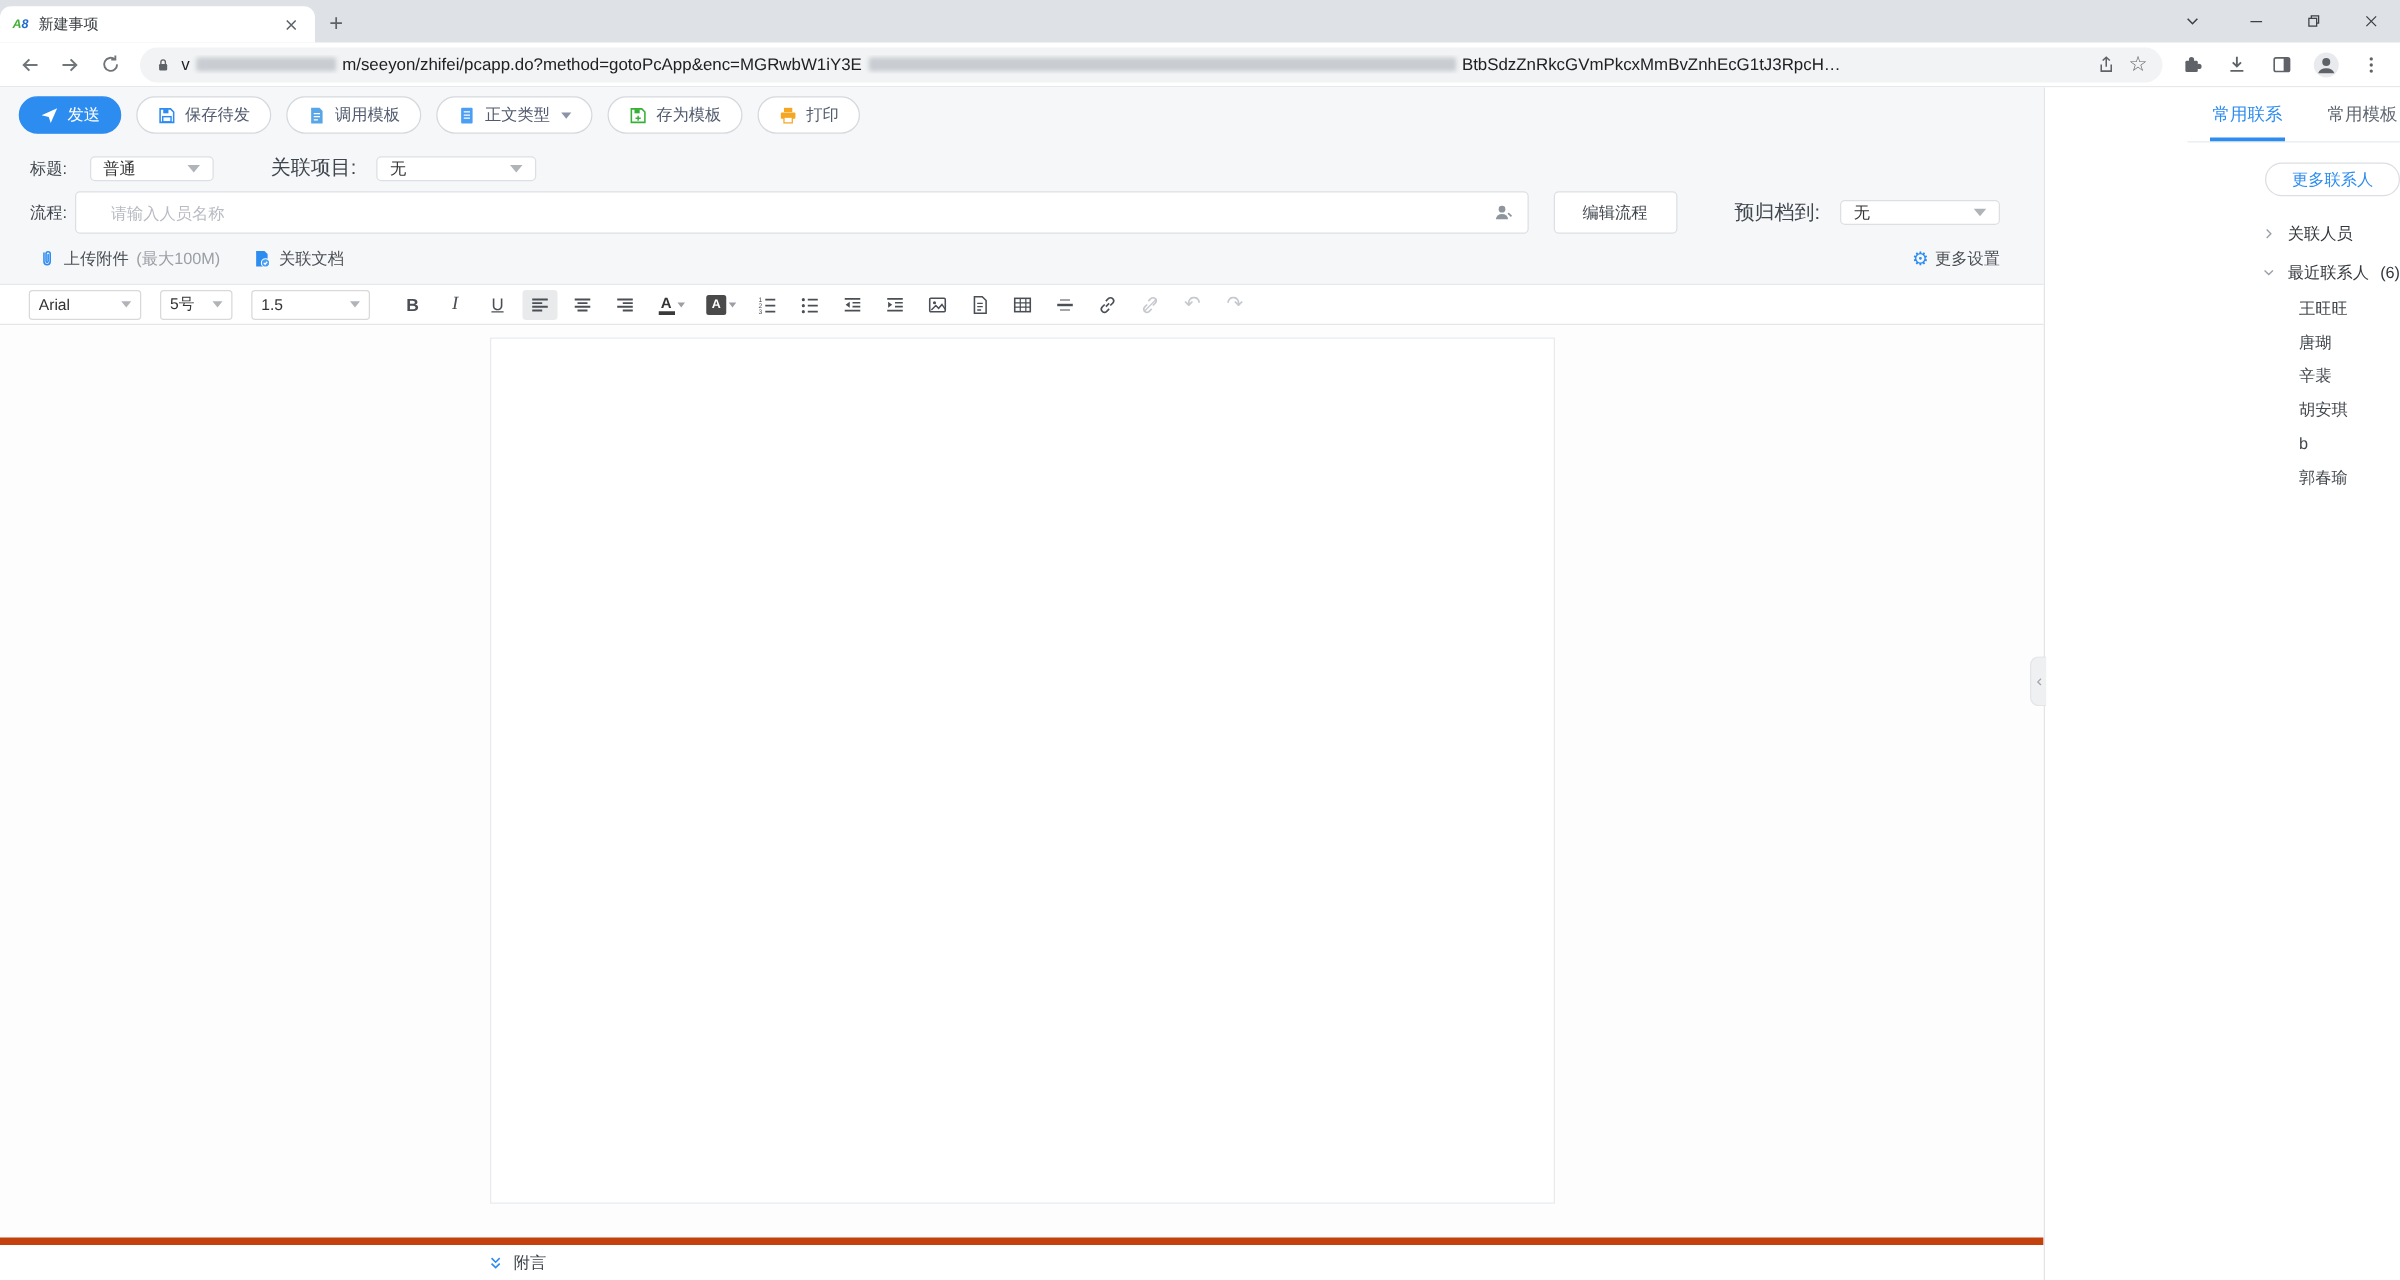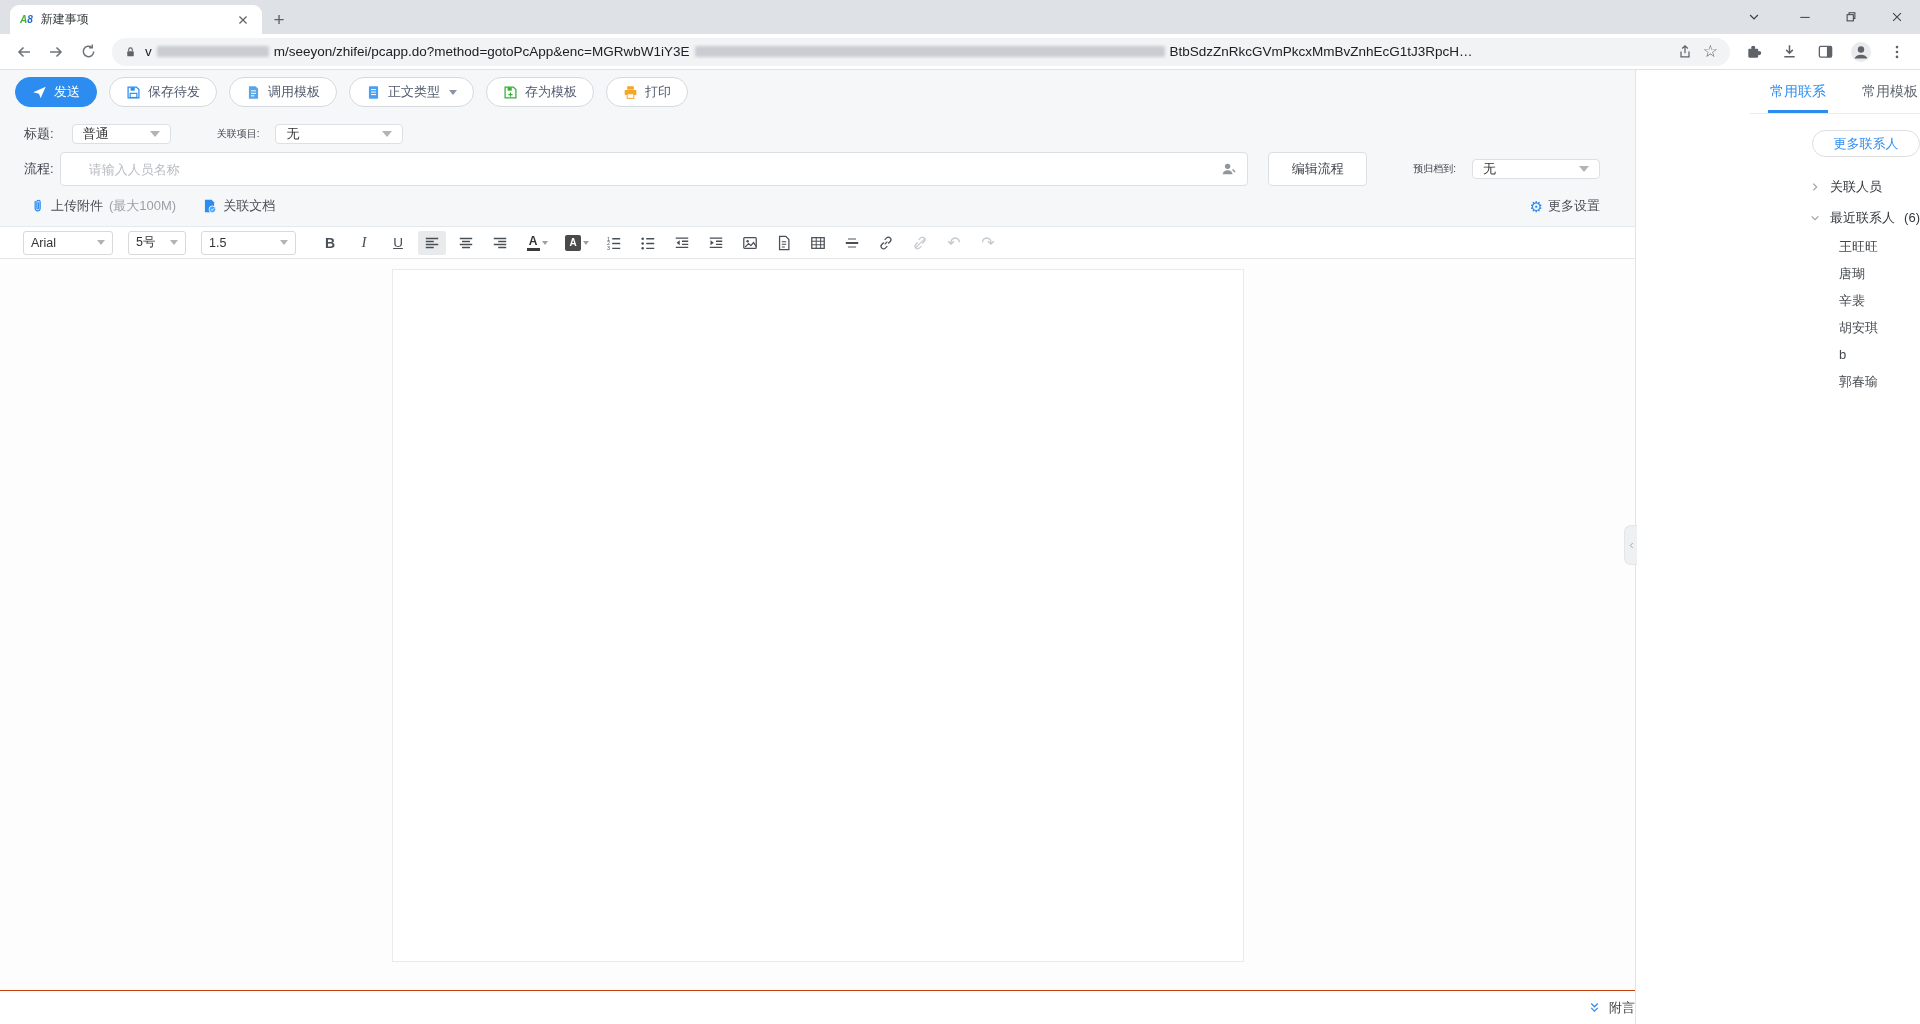--- a/index.html
+++ b/index.html
@@ -2,21 +2,21 @@
 <html><head>
 <meta charset="utf-8">
 <style>
   * { margin:0; padding:0; box-sizing:border-box; }
   html,body { width:1920px; height:1024px; overflow:hidden; font-family:"Liberation Sans",sans-serif; background:#fff; }
   svg { display:block; }
 
   
   .chrome { width:100%; }
   .tabstrip { height:34px; background:#dee1e6; display:flex; align-items:flex-end; position:relative; }
-  .tab { margin-left:10px; width:252px; height:29px; background:#fff; border-radius:9px 9px 0 0; display:flex; align-items:center; padding:0 8px 0 10px; gap:8px; }
+  .tab { width:252px; height:29px; background:#fff; border-radius:9px 9px 0 0; display:flex; align-items:center; padding:0 8px 0 10px; gap:8px; }
   .tab-title { font-size:12px; color:#3c4043; flex:1; white-space:nowrap; overflow:hidden; }
   .favicon { font-size:10px; font-weight:bold; font-style:italic; letter-spacing:0; }
   .favicon .f1 { color:#45b035; } .favicon .f2 { color:#1f6ad1; }
   .tab-close, .newtab { width:22px; height:22px; border-radius:50%; display:flex; align-items:center; justify-content:center; color:#5f6368; }
   .newtab { margin-left:6px; margin-bottom:3px; font-size:19px; font-weight:400; }
   .win-controls { position:absolute; right:0; top:0; height:34px; display:flex; align-items:center; }
   .win-btn { width:46px; height:34px; display:flex; align-items:center; justify-content:center; color:#3c4043; }
   .win-btn.search-tabs { width:40px; margin-right:8px; }
 
   .navbar { height:36px; background:#fff; display:flex; align-items:center; padding:0 8px; border-bottom:1px solid #dfe1e5; }
@@ -44,21 +44,21 @@
   .form-row.r1 { margin-top:10px; } .form-row.r2 { margin-top:8px; }
   .f-label { font-size:13px; color:#404а4e; color:#40464e; flex:none; margin-right:6px; }
   .f-input { flex:1; height:34px; background:#fff; border:1px solid #dcdfe3; border-radius:4px; font-size:13px; color:#333; padding:0 12px; outline:none; }
   .f-input::placeholder { color:#b8bcc2; }
   .input-wrap { flex:1; position:relative; display:flex; }
   .input-wrap .f-input { flex:1; padding-right:36px;padding-left:28px; }
   .person-btn { position:absolute; right:9px; top:7px; width:22px; height:20px; display:flex; align-items:center; justify-content:center; color:#8e959d; }
   .f-select { width:99px; height:20px; background:#fff; border:1px solid #dcdfe3; border-radius:4px; display:flex; align-items:center; padding:0 10px; font-size:13px; color:#333; margin-left:12px; justify-content:space-between; }
   .f-select.wide { width:128px; }
   .sel-caret { width:0; height:0; border-left:5px solid transparent; border-right:5px solid transparent; border-top:6px solid #b0b3b8; }
-  .f-label2 { font-size:10px; color:#40464e; margin-left:46px; margin-right:4px; flex:none; }
+  .f-label2 { font-size:16px; color:#40464e; margin-left:46px; margin-right:4px; flex:none; }
   .edit-flow-btn { width:99px; height:34px; background:#fff; border:1px solid #dcdfe3; border-radius:4px; margin-left:20px; font-size:13px; color:#40464e; display:flex; align-items:center; justify-content:center; }
 
   .attach-row { display:flex; align-items:center; margin:8px 35px 8px 30px; height:24px; }
   .attach-link { display:flex; align-items:center; gap:6px; font-size:13px; color:#4a4f55; }
   .attach-link .dim { color:#9b9fa5; }
   .attach-gap { width:26px; }
   .row-spacer { flex:1; }
   .more-settings { display:flex; align-items:center; gap:5px; font-size:13px; color:#4a4f55; }
   .gear-glyph { color:#2d8cf0; font-size:15px; line-height:1; }
 
@@ -79,21 +79,21 @@
   .color-stack .ltr { font-size:12px; font-weight:bold; color:#333; }
   .color-stack .bar { width:13px; height:3px; background:#3a3a3a; margin-top:1px; }
   .bg-chip { width:16px; height:16px; background:#4a4a4a; border-radius:2px; color:#fff; font-size:10px; font-weight:bold; display:flex; align-items:center; justify-content:center; }
   .mini-caret { width:0; height:0; border-left:3.5px solid transparent; border-right:3.5px solid transparent; border-top:4px solid #9aa0a6; margin-left:2px; }
   .undo-glyph { font-size:16px; line-height:1; }
 
   
   .canvas { flex:1; background:#fdfdfd; display:flex; flex-direction:column; overflow:hidden; }
   .page-wrap { flex:1; display:flex; justify-content:center; padding-top:10px; }
   .page { width:852px; height:693px; background:#fff; border:1px solid #e8ebee; }
-  .ps-row { height:34px; border-top:1px solid #c2410c; background:#fff; display:flex; align-items:center; padding-left:390px; gap:8px; margin-top:17px;justify-content:flex-end; }
+  .ps-row { height:34px; border-top:6px solid #c2410c; background:#fff; display:flex; align-items:center; padding-left:390px; gap:8px; margin-top:17px; }
   .ps-label { font-size:13px; color:#3c4248; }
 
   
   .sidebar { width:285px; background:#fff; border-left:1px solid #e2e5e8; display:flex; flex-direction:column;align-items:flex-end; }
   .sb-tabs { height:44px; border-bottom:1px solid #e8ebee; display:flex; padding-left:18px; gap:32px; }
   .sb-tab { font-size:14px; color:#5f6670; display:flex; align-items:center; position:relative; padding:0 2px; }
   .sb-tab.active { color:#2d8cf0; }
   .sb-tab.active::after { content:""; position:absolute; left:0; right:0; bottom:0; height:3px; background:#2d8cf0; }
   .more-btn { margin:16px 0 4px 14px; width:108px; height:27px; border:1px solid #dcdee2; border-radius:14px; background:#fff; color:#2d8cf0; font-size:13px; display:flex; align-items:center; justify-content:center; }
   .tree { padding:10px 0 0 13px; }

